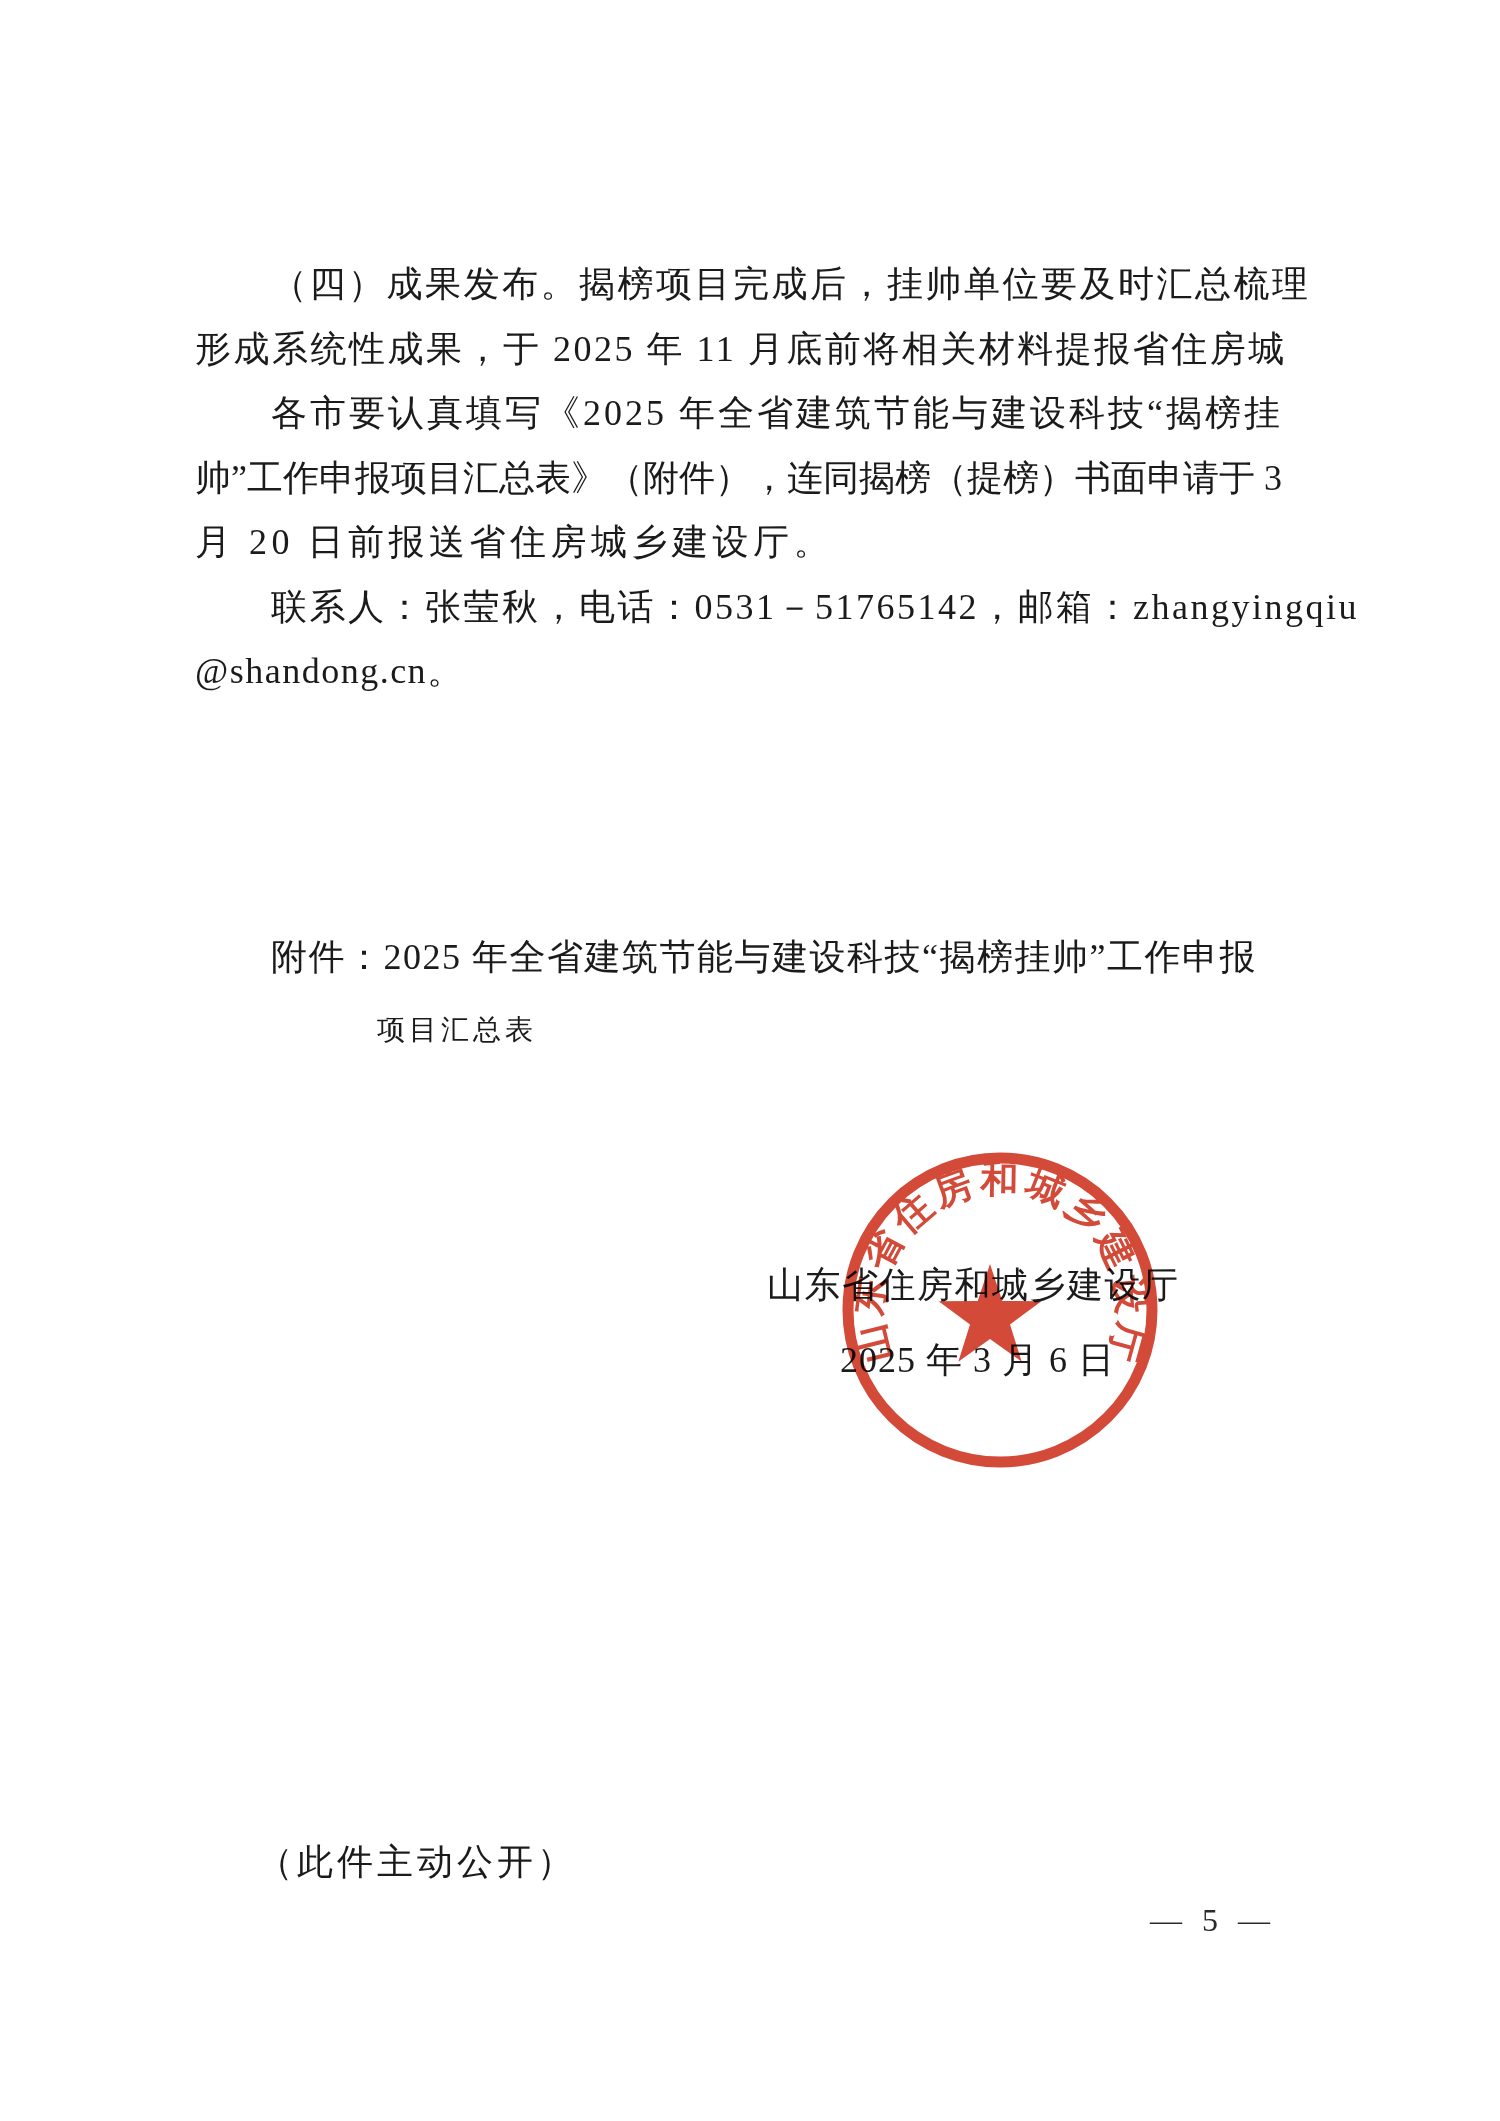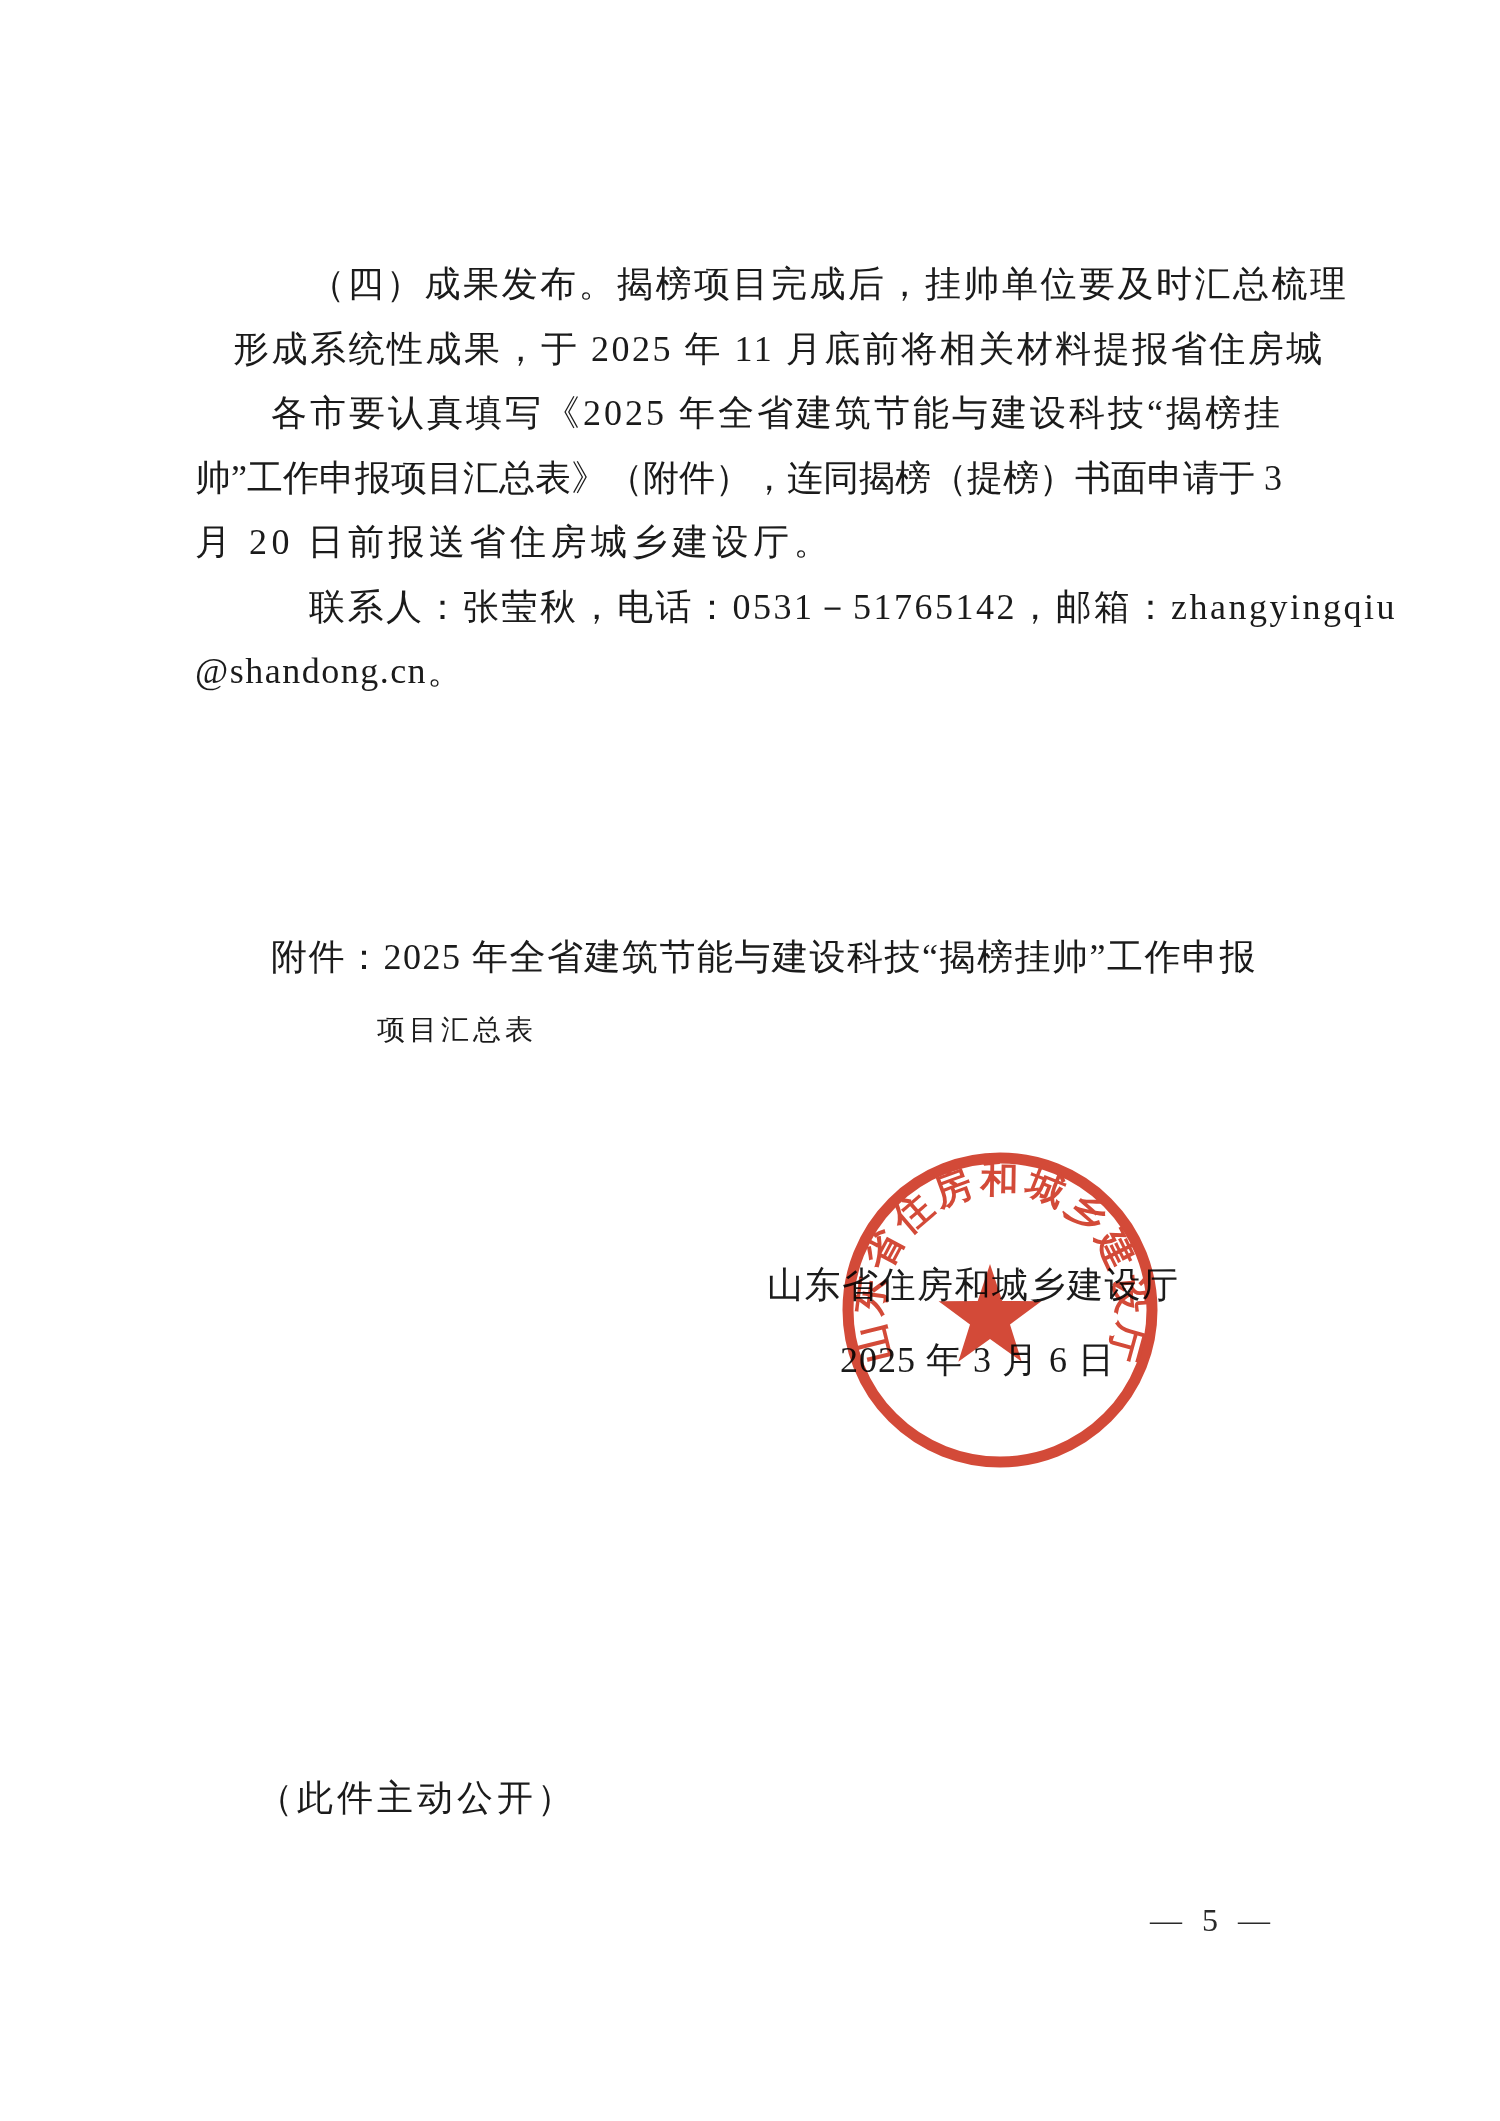--- a/index.html
+++ b/index.html
@@ -15,21 +15,21 @@
   .bodytext { position: absolute; left: 195px; top: 252px; width: 1110px; }
   .bl {
     height: 64.5px;
     line-height: 64.5px;
     font-size: 36px;
     white-space: nowrap;
   }
   .indent { padding-left: 76px; }
   .ls0 { letter-spacing: 0; }
   .ls1 { letter-spacing: 1.5px; }
-  .ls2 { letter-spacing: 2.5px; margin-left: 38px; }
+  .ls2 { letter-spacing: 2.5px; }
   .ls3 { letter-spacing: 3px; }
   .ls4 { letter-spacing: 4.5px; }
   .attach-1 {
     position: absolute; left: 271px; top: 924px;
     height: 66px; line-height: 66px; font-size: 36px;
     letter-spacing: 1.5px; white-space: nowrap;
   }
   .attach-2 {
     position: absolute; left: 377px; top: 997px;
     height: 66px; line-height: 66px; font-size: 28px;
@@ -54,21 +54,21 @@
   .seal .ink-stroke { stroke: #cf3a27; }
   .seal .ink-fill { fill: #cf3a27; }
   .seal text {
     fill: #cf3a27;
     font-size: 38px;
     font-weight: bold;
     letter-spacing: 5px;
     font-family: "Liberation Serif", "DejaVu Serif", serif;
   }
   .note {
-    position: absolute; left: 257px; top: 1772px;
+    position: absolute; left: 257px; top: 1836px;
     height: 52px; line-height: 52px; font-size: 36px;
     letter-spacing: 4px; white-space: nowrap;
   }
   .pagenum {
     position: absolute; left: 1118px; top: 1898px;
     width: 190px; height: 44px; line-height: 44px;
     font-size: 32px; text-align: center; letter-spacing: 6px;
     color: #2a2a2a; white-space: nowrap;
   }
 </style>

